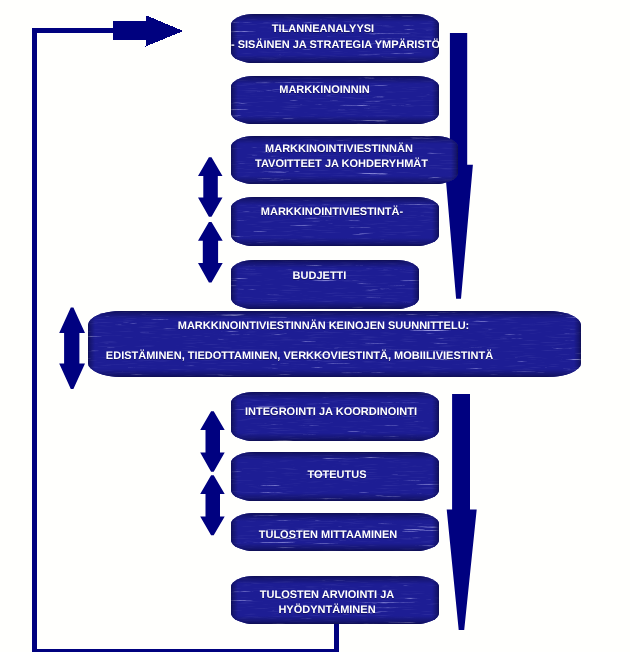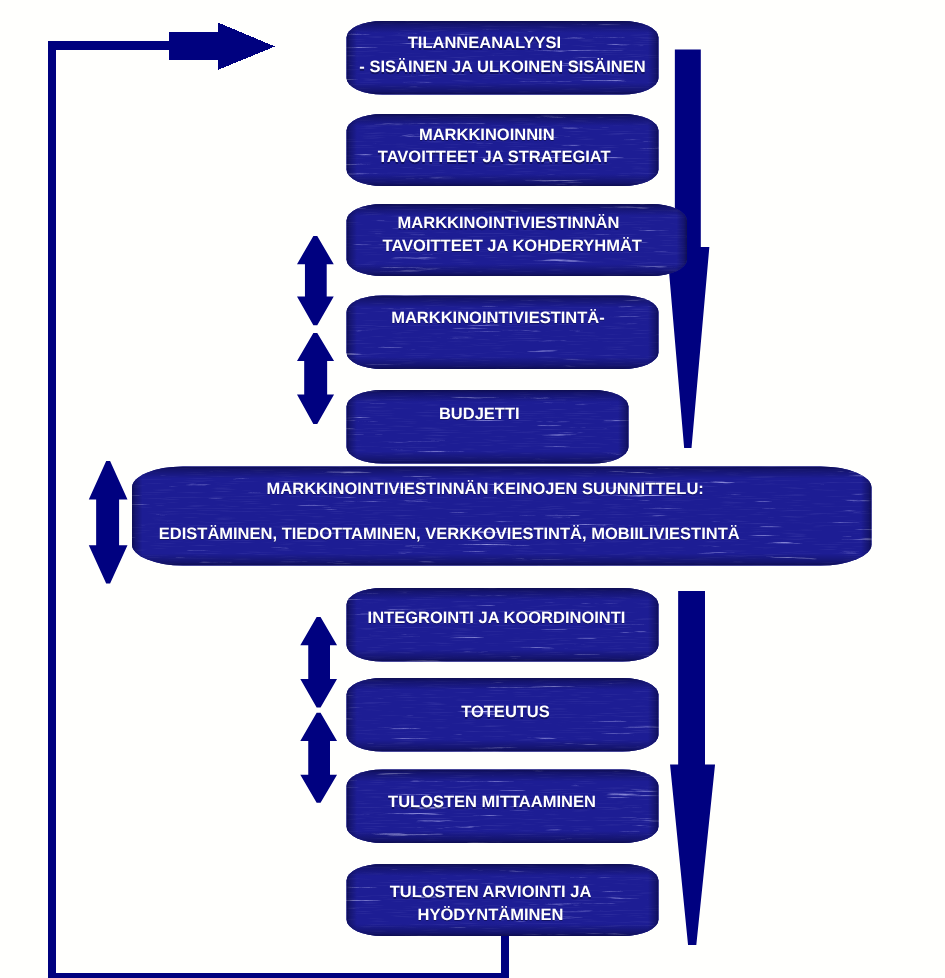--- a/index.html
+++ b/index.html
@@ -83,30 +83,29 @@
       </filter>
     </defs>
   </svg>
 
   <div class="node" style="left:231px;top:14px;width:208px;height:49px;">
     <svg class="tex" width="630" height="652" viewBox="0 0 630 652" preserveAspectRatio="none" style="left:-231px;top:-14px;width:630px;height:652px;">
         <rect width="630" height="652" fill="#1d1d94" filter="url(#streak)"></rect>
       </svg>
     <div class="vig"></div>
     <div class="lbl" style="top:8px;left:-24px;">TILANNEANALYYSI</div>
-    <div class="lbl" style="top:24px;">- SISÄINEN JA ULKOINEN SISÄINEN</div>
+    <div class="lbl" style="top:24px;">- SISÄINEN JA STRATEGIA YMPÄRISTÖ</div>
   </div>
 
   <div class="node" style="left:231px;top:76px;width:208px;height:48px;">
     <svg class="tex" width="630" height="652" viewBox="0 0 630 652" preserveAspectRatio="none" style="left:-231px;top:-76px;width:630px;height:652px;">
         <rect width="630" height="652" fill="#1d1d94" filter="url(#streak)"></rect>
       </svg>
     <div class="vig"></div>
     <div class="lbl" style="top:7px;left:-21px;">MARKKINOINNIN</div>
-    <div class="lbl" style="top:22px;left:-11px;">TAVOITTEET JA STRATEGIAT</div>
   </div>
 
   <div class="node" style="left:231px;top:136px;width:227px;height:48px;">
     <svg class="tex" width="630" height="652" viewBox="0 0 630 652" preserveAspectRatio="none" style="left:-231px;top:-136px;width:630px;height:652px;">
         <rect width="630" height="652" fill="#1d1d94" filter="url(#streak)"></rect>
       </svg>
     <div class="vig"></div>
     <div class="lbl" style="top:6px;left:-11px;">MARKKINOINTIVIESTINNÄN</div>
     <div class="lbl" style="top:21px;left:-6px;">TAVOITTEET JA KOHDERYHMÄT</div>
   </div>
@@ -146,21 +145,21 @@
   </div>
 
   <div class="node" style="left:231px;top:452px;width:208px;height:49px;">
     <svg class="tex" width="630" height="652" viewBox="0 0 630 652" preserveAspectRatio="none" style="left:-231px;top:-452px;width:630px;height:652px;">
         <rect width="630" height="652" fill="#1d1d94" filter="url(#streak)"></rect>
       </svg>
     <div class="vig"></div>
     <div class="lbl" style="top:16px;left:4px;text-align:center;">TOTEUTUS</div>
   </div>
 
-  <div class="node" style="left:231px;top:513px;width:208px;height:49px;">
+  <div class="node" style="left:231px;top:513px;width:208px;height:38px;">
     <svg class="tex" width="630" height="652" viewBox="0 0 630 652" preserveAspectRatio="none" style="left:-231px;top:-513px;width:630px;height:652px;">
         <rect width="630" height="652" fill="#1d1d94" filter="url(#streak)"></rect>
       </svg>
     <div class="vig"></div>
     <div class="lbl" style="top:15px;left:-14px;">TULOSTEN MITTAAMINEN</div>
   </div>
 
   <div class="node" style="left:231px;top:576px;width:208px;height:48px;">
     <svg class="tex" width="630" height="652" viewBox="0 0 630 652" preserveAspectRatio="none" style="left:-231px;top:-576px;width:630px;height:652px;">
         <rect width="630" height="652" fill="#1d1d94" filter="url(#streak)"></rect>

